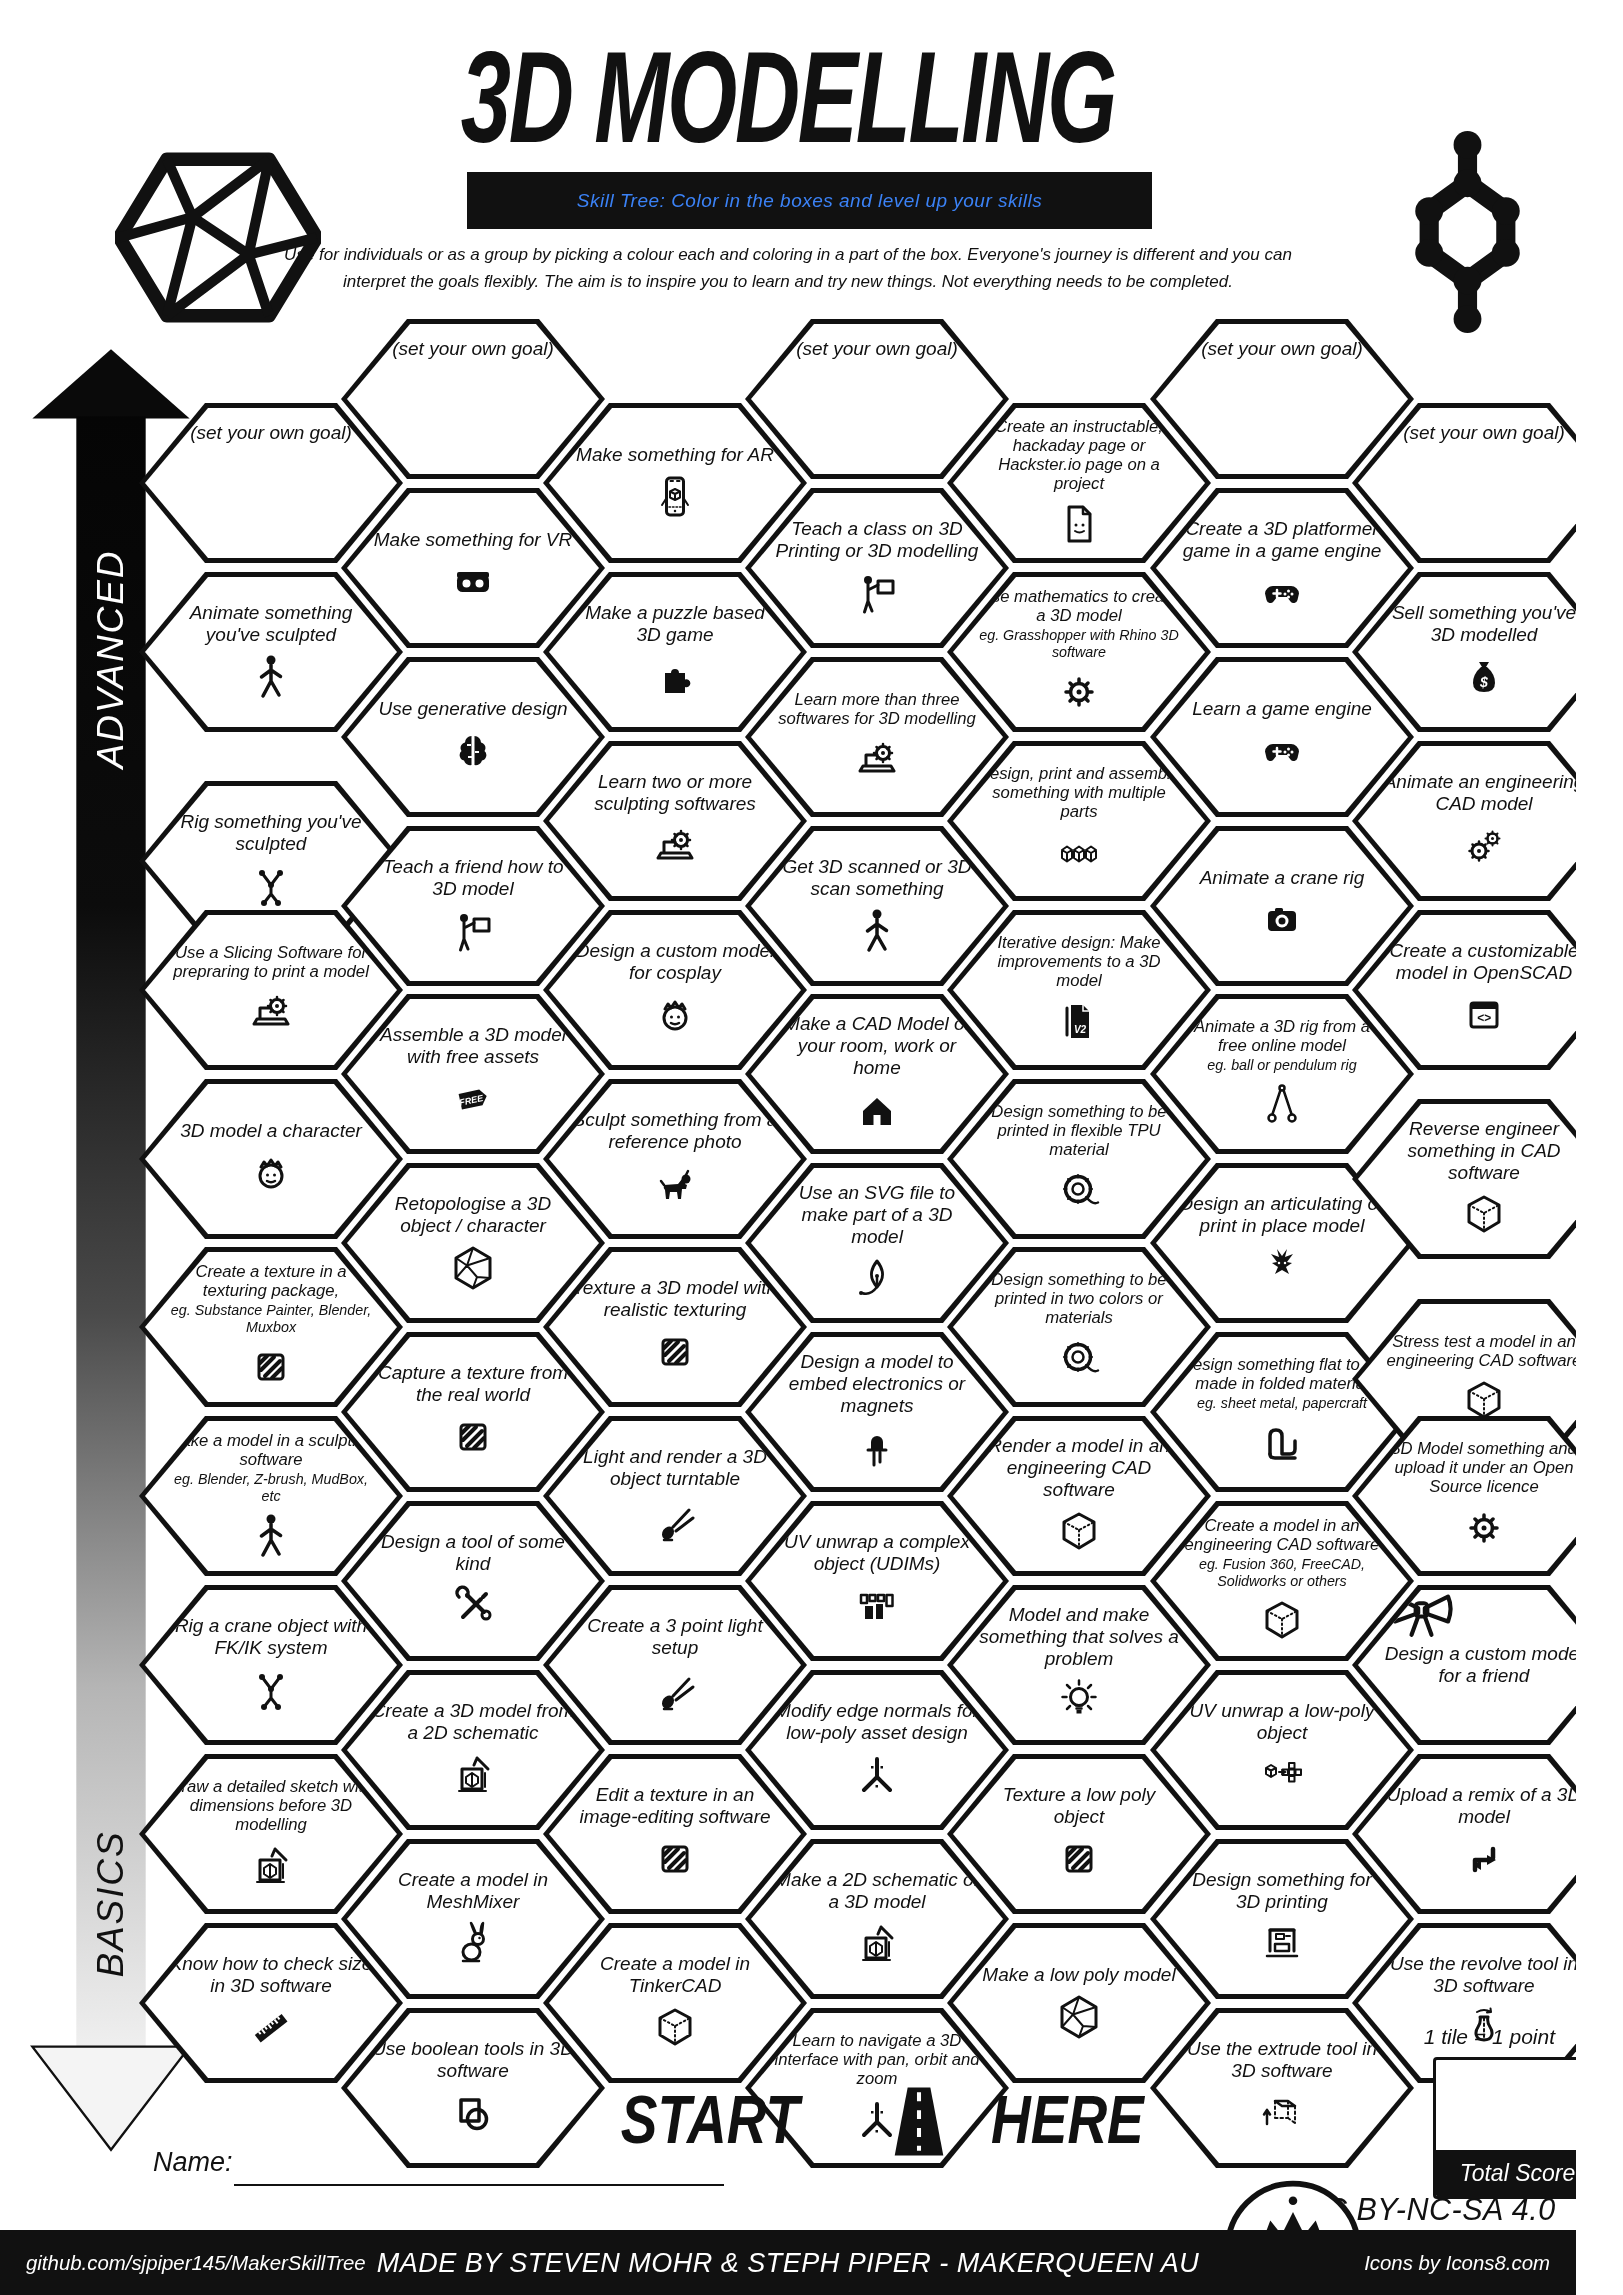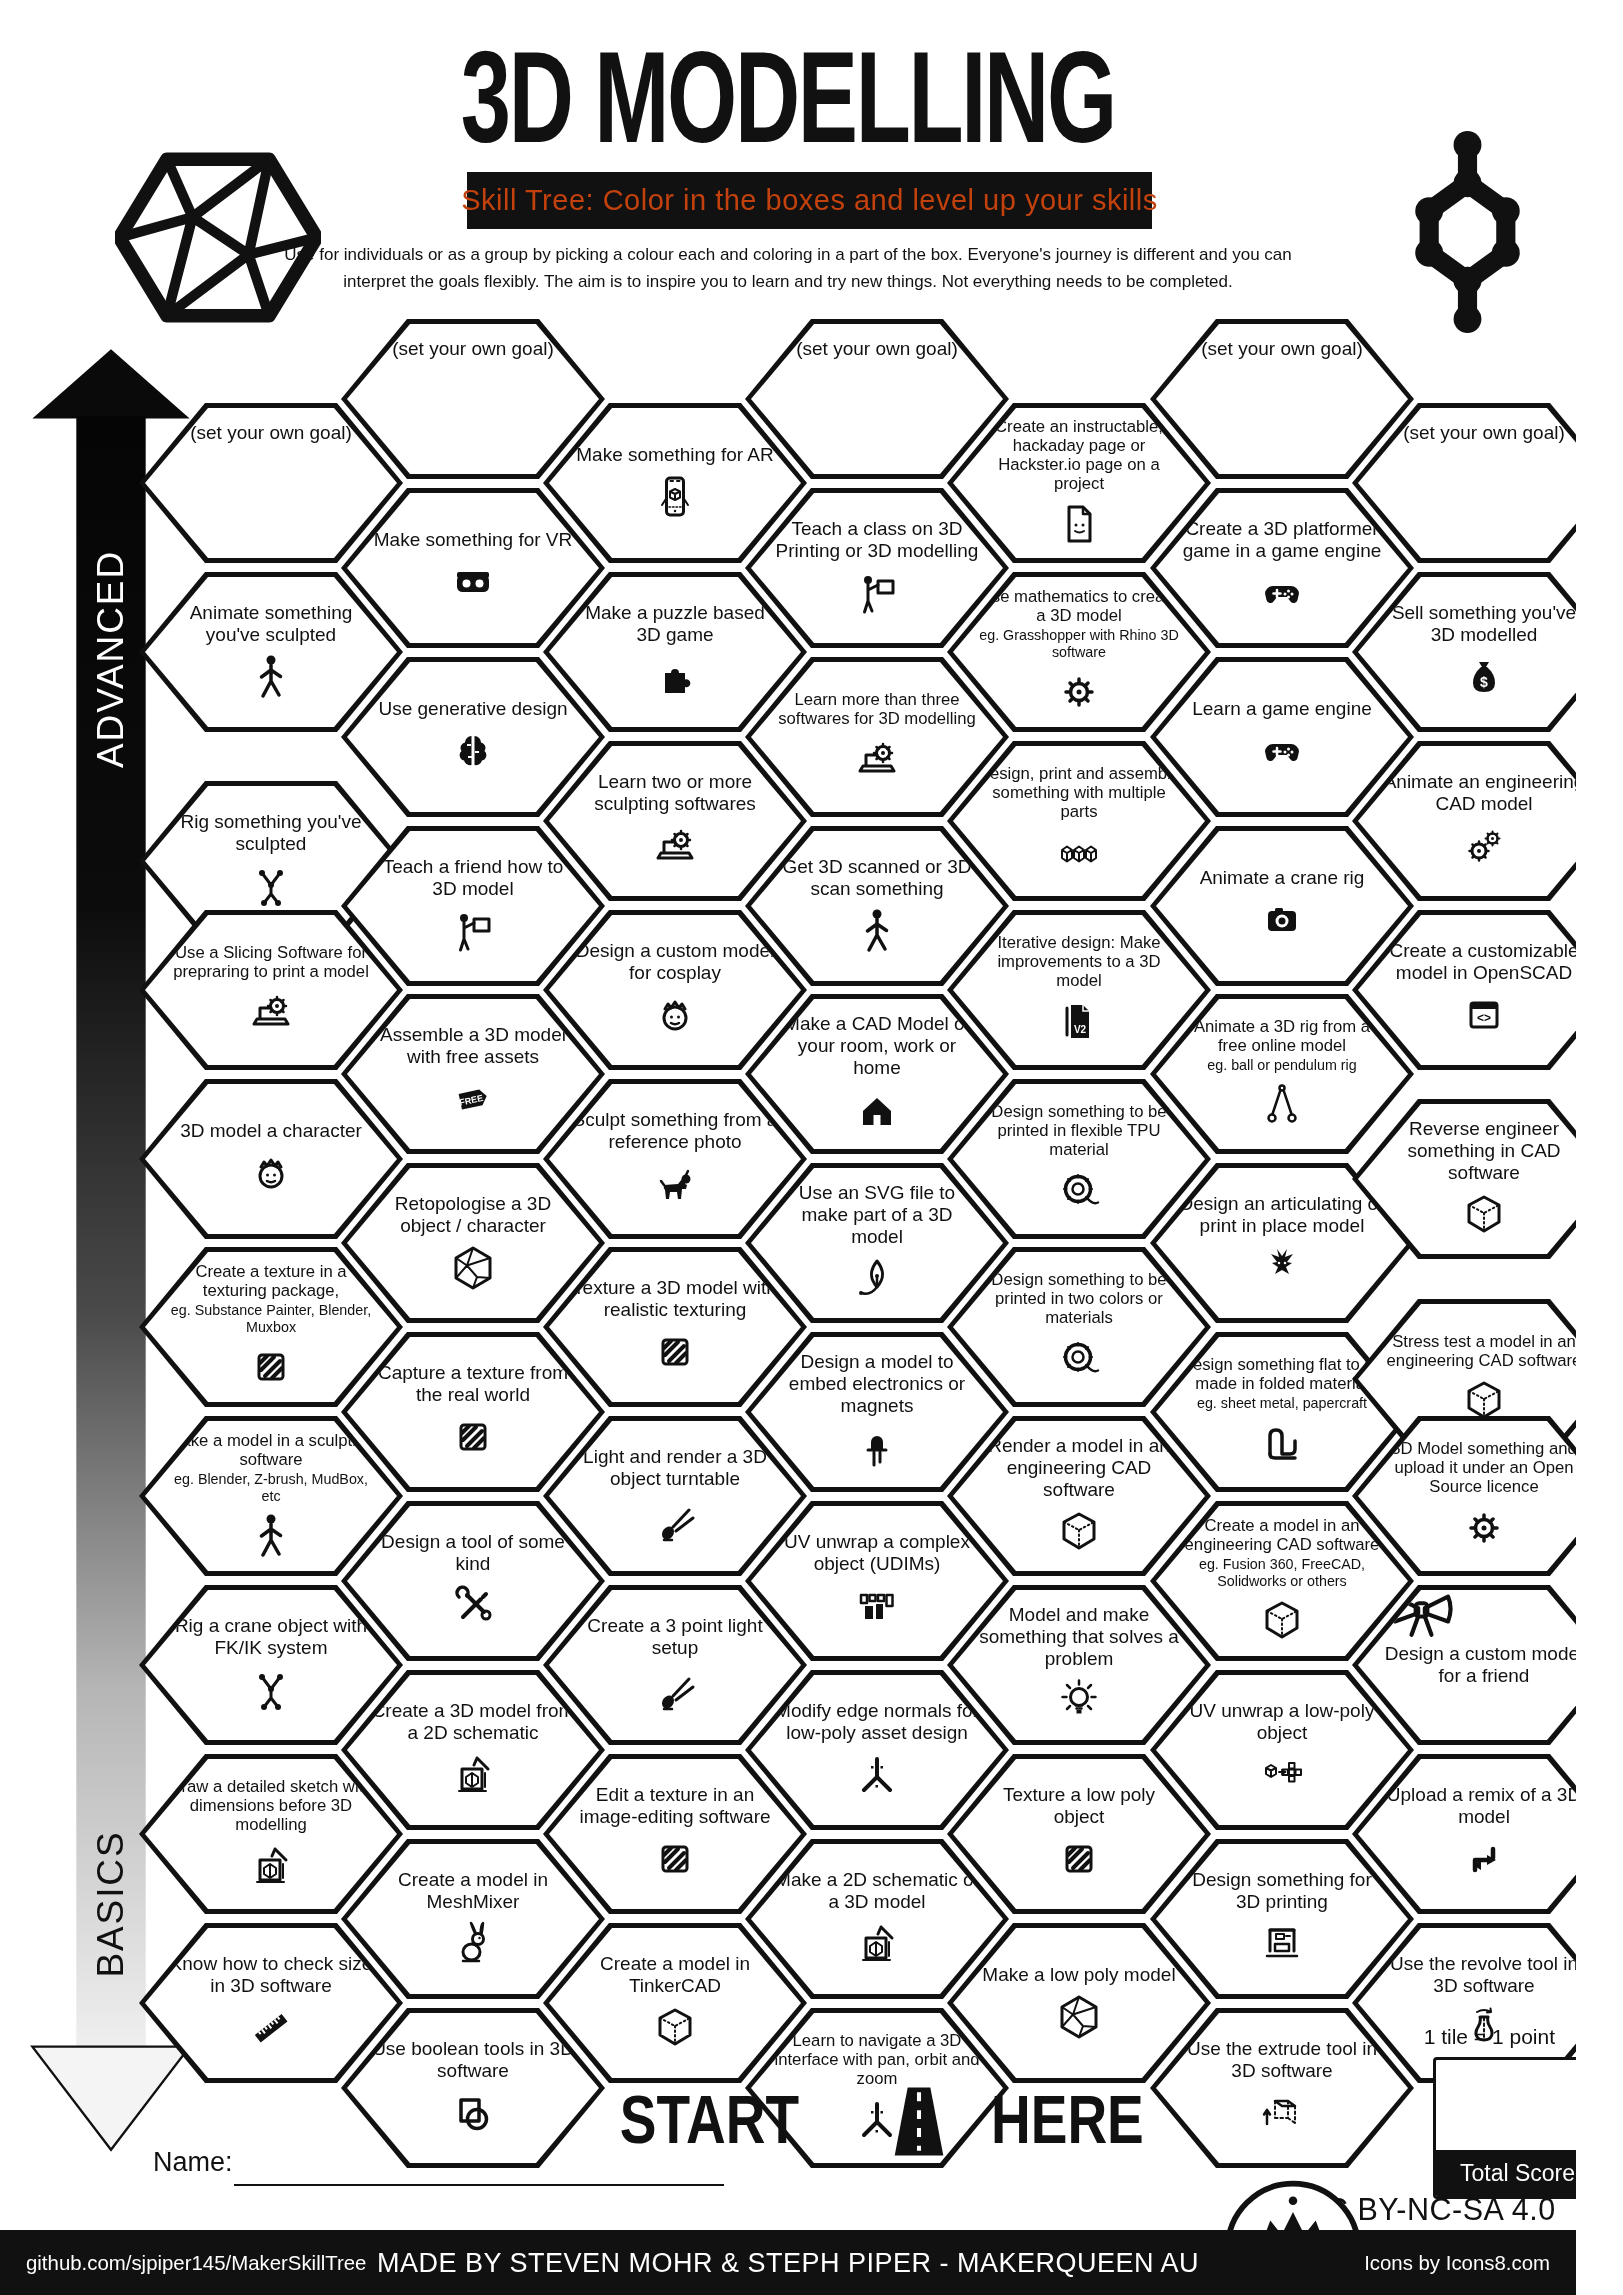--- a/index.html
+++ b/index.html
@@ -1,23 +1,23 @@
 <!DOCTYPE html>
 <html style="font-size:7.4px"><head>
 <meta charset="utf-8">
 <style>
   html,body{margin:0;padding:0;}
   body{width:1623px;height:2295px;overflow:hidden;background:#fff;font-family:"Liberation Sans",sans-serif;color:#111;}
-  .page{position:relative;width:1576px;height:2295px;background:#fff;overflow:hidden;}
+  .page{position:relative;width:1576px;height:2295px;background:#fff;overflow:hidden;font-style:italic;}
 
   
   .title-wrap{position:absolute;left:0;right:0;top:22px;text-align:center;}
   .title{display:inline-block;font-size:110px;font-weight:700;letter-spacing:-2.8px;transform:scale(0.82,1.18);transform-origin:center top;white-space:nowrap;}
   .subtitle-bar{position:absolute;left:467px;top:172px;width:685px;height:57px;background:#111;display:flex;align-items:center;justify-content:center;}
-  .subtitle-bar span{color:#c2410c;font-size:29px;letter-spacing:0.5px;white-space:nowrap;}
+  .subtitle-bar span{color:#3b82f6;font-size:19px;letter-spacing:0.5px;white-space:nowrap;}
   .desc{position:absolute;left:50%;transform:translateX(-50%);top:241px;width:1092px;text-align:center;font-size:17px;line-height:1.6;}
   .logo-left{position:absolute;left:115px;top:149px;width:206px;height:177px;}
   .logo-right{position:absolute;left:1378px;top:124px;width:179px;height:209px;}
 
   
   .arrow-svg{position:absolute;left:0;top:0;width:222px;height:2295px;}
   .axis-label{position:absolute;white-space:nowrap;transform:translate(-50%,-50%) rotate(-90deg);font-size:37px;letter-spacing:1.9px;}
   .axis-top{left:111px;top:659px;color:#fff;}
   .axis-bottom{left:111px;top:1904px;color:#111;}
 

